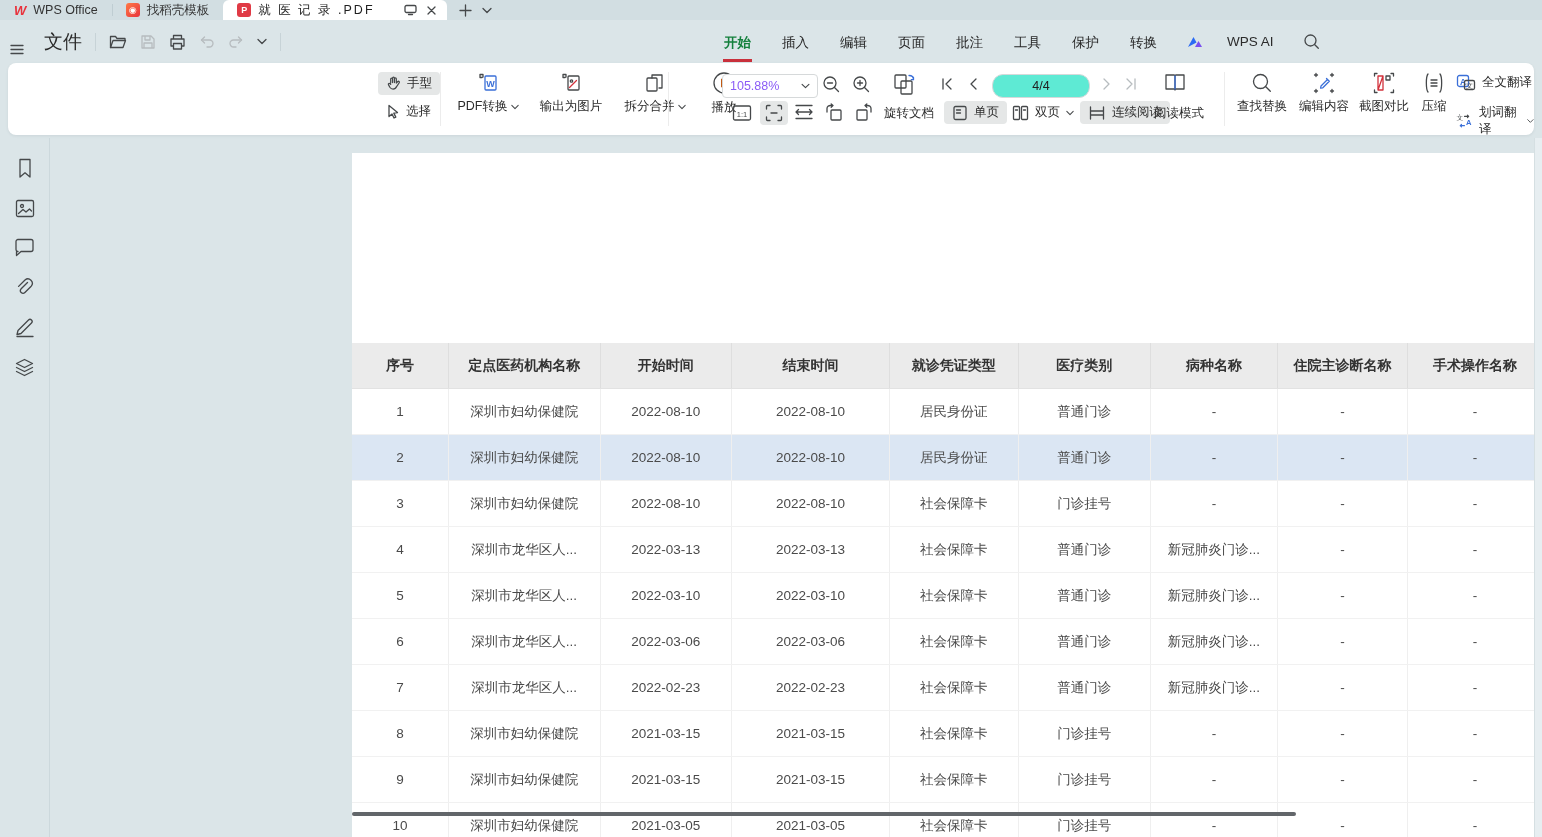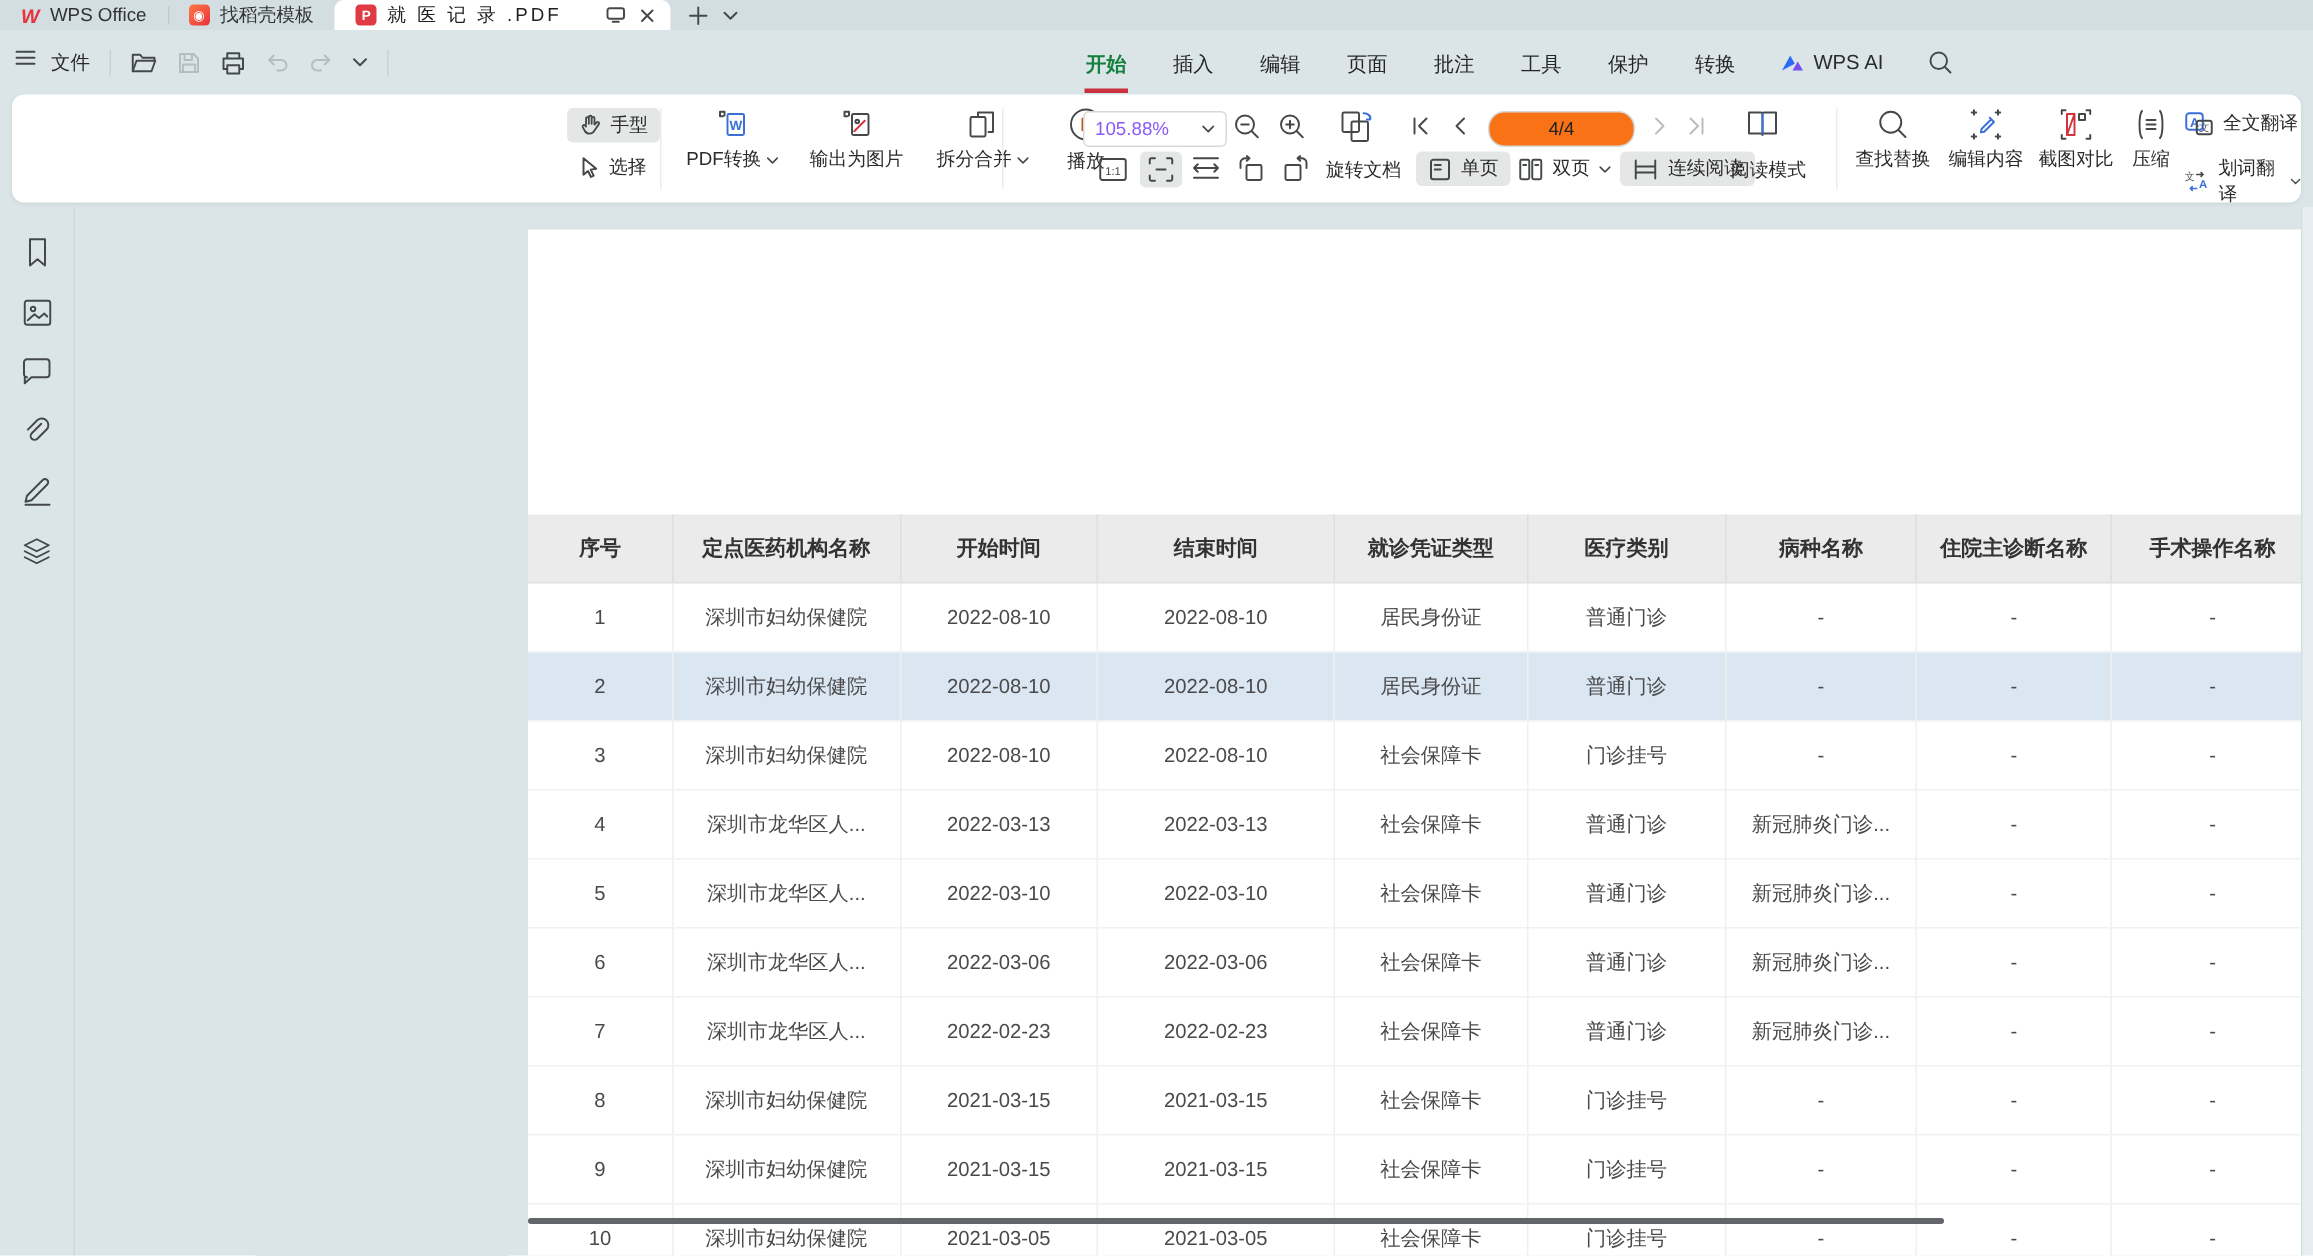--- a/index.html
+++ b/index.html
@@ -23,40 +23,40 @@
   .chip.pdf{background:#e03a45;}
   .chip.docer{background:linear-gradient(135deg,#ff7a45,#e8323c);}
   .wps-w{color:#e8323c;font-weight:bold;font-size:13px;font-style:italic;}
   .tab-tools{display:flex;align-items:center;gap:9px;margin-left:4px;}
   .tabbar-extra{display:flex;align-items:center;gap:10px;padding:0 12px;color:#444;}
 
   
   #menubar{position:absolute;top:20px;left:0;right:0;height:43px;display:flex;align-items:center;}
   #file-cluster{position:absolute;left:10px;top:0;height:100%;display:flex;align-items:center;gap:13px;}
   .mdiv{width:1px;height:18px;background:#c7d3d7;}
-  .file-label{font-size:13px;display:flex;gap:10px;align-items:flex-start;}
+  .file-label{font-size:19px;display:flex;gap:20px;align-items:flex-end;}
   #menu-tabs{position:absolute;left:723px;top:0;height:100%;display:flex;align-items:center;gap:29px;}
   .menu-tab{font-size:13.5px;color:#262626;padding:13px 1px 10px;cursor:default;}
   .menu-tab.active{color:#15803d;font-weight:bold;border-bottom:3px solid #c9313c;padding-bottom:7px;}
-  .ai-item{display:flex;align-items:center;gap:6px;font-size:13.5px;}
+  .ai-item{display:flex;align-items:center;gap:24px;font-size:13.5px;}
 
   
   #ribbon{position:absolute;top:63px;left:8px;right:8px;height:72px;background:#fff;
           border-radius:8px;box-shadow:0 1px 3px rgba(70,90,100,.10);}
   .rb{position:absolute;display:flex;flex-direction:column;align-items:center;gap:4px;
       font-size:12.5px;color:#2b2b2b;}
   .rb .lbl{white-space:nowrap;display:flex;align-items:center;gap:3px;}
   .pill{display:flex;align-items:center;gap:6px;font-size:12.5px;color:#2b2b2b;
         padding:3px 8px;border-radius:4px;white-space:nowrap;}
   .pill.sel{background:#e5e7e7;}
   .rdiv{position:absolute;top:9px;width:1px;height:54px;background:#ececec;}
   .zbox{display:flex;align-items:center;justify-content:space-between;border:1px solid #d6d9da;
         border-radius:4px;height:22px;padding:0 7px;font-size:12.5px;color:#8b5cf6;background:#fff;}
   .navbox{display:flex;align-items:center;justify-content:center;border:1px solid #d6d9da;
-        border-radius:11px;height:22px;font-size:12.5px;color:#222;background:#f97316;}
+        border-radius:11px;height:22px;font-size:12.5px;color:#222;background:#5eead4;}
   .ico{display:flex;align-items:center;justify-content:center;}
 
   
   #sidebar{position:absolute;top:138px;left:0;width:50px;bottom:0;border-right:1px solid #ccd8dc;
            display:flex;flex-direction:column;align-items:center;padding-top:20px;gap:20px;box-sizing:border-box;}
 
   
   #page{position:absolute;left:352px;top:153px;right:0;bottom:0;background:#fff;}
   #doc-table{position:absolute;left:0;top:190px;border-collapse:collapse;table-layout:fixed;}
   #doc-table th{background:#ebebeb;font-size:14px;font-weight:bold;color:#333;height:43px;

